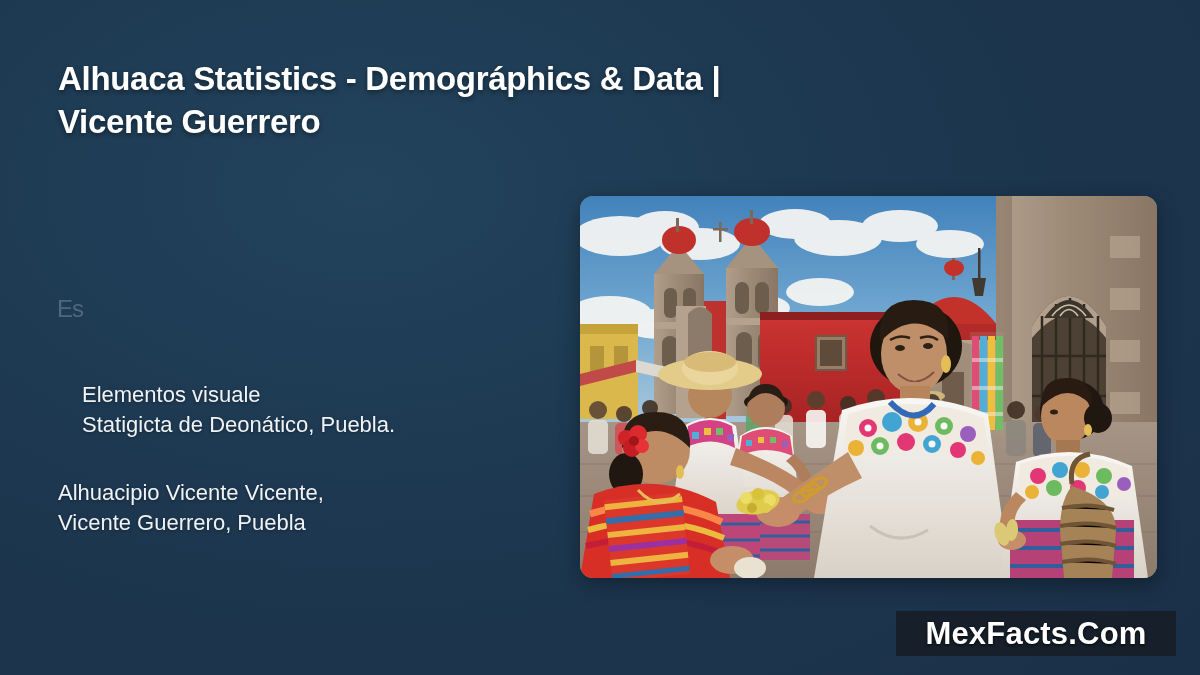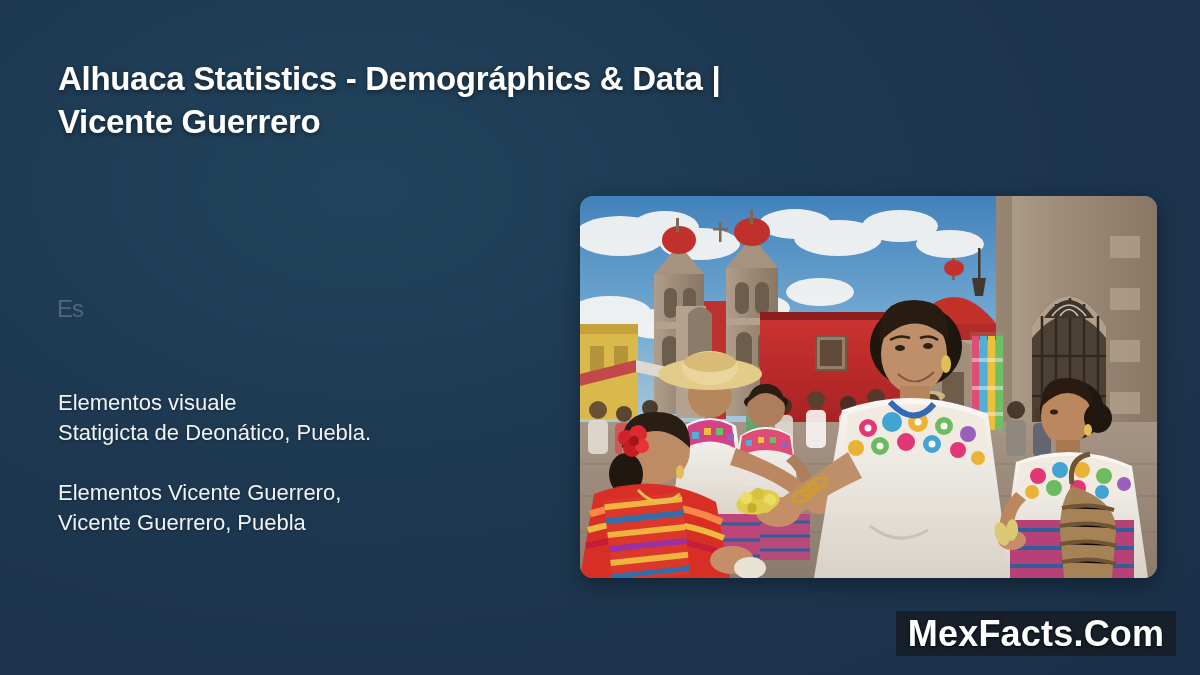--- a/index.html
+++ b/index.html
@@ -37,21 +37,21 @@
     position:absolute;
     left:58px;
     width:480px;
     color:#f0f3f6;
     font-size:22px;
     line-height:1.36;
     white-space:pre-line;
     text-shadow:0 1px 3px rgba(0,0,0,0.35);
   }
   #para-1 { top:168px; }
-  #para-2 { top:388px; }
+  #para-2 { top:380px;margin-left:24px; }
   #para-3 { top:478px; }
 
   .ghost {
     position:absolute;
     left:57px; top:295px;
     font-size:24px;
     color:rgba(190,205,218,0.30);
     letter-spacing:-1px;
     pointer-events:none;
   }
@@ -73,41 +73,41 @@
     position:absolute;
     left:896px; top:611px;
     width:280px; height:45px;
     background:#161f2a;
     display:flex;
     align-items:center;
     justify-content:center;
   }
   #watermark span {
     color:#ffffff;
-    font-size:36px;
+    font-size:31px;
     font-weight:bold;
     letter-spacing:0.2px;
     text-shadow:0 1px 3px rgba(0,0,0,0.8);
   }
 </style>
 </head>
 <body>
 
 <div id="slide">
 
   <div id="title">Alhuaca Statistics - Demográphics &amp; Data |
 Vicente Guerrero</div>
 
 
   <div class="ghost">Es</div>
 
   <div class="body-block" id="para-2">Elementos visuale
 Statigicta de Deonático, Puebla.</div>
 
-  <div class="body-block" id="para-3">Elementos Vicente Guerrero,
+  <div class="body-block" id="para-3">Alhuacipio Vicente Vicente,
 Vicente Guerrero, Puebla</div>
 
   <div id="photo-wrap">
     <svg viewBox="0 0 577 382" preserveAspectRatio="xMidYMid slice">
       <defs>
         <linearGradient id="sky" x1="0" y1="0" x2="0" y2="1">
           <stop offset="0" stop-color="#3f84c4"></stop>
           <stop offset="0.55" stop-color="#77b2dd"></stop>
           <stop offset="1" stop-color="#b7d4e8"></stop>
         </linearGradient>

